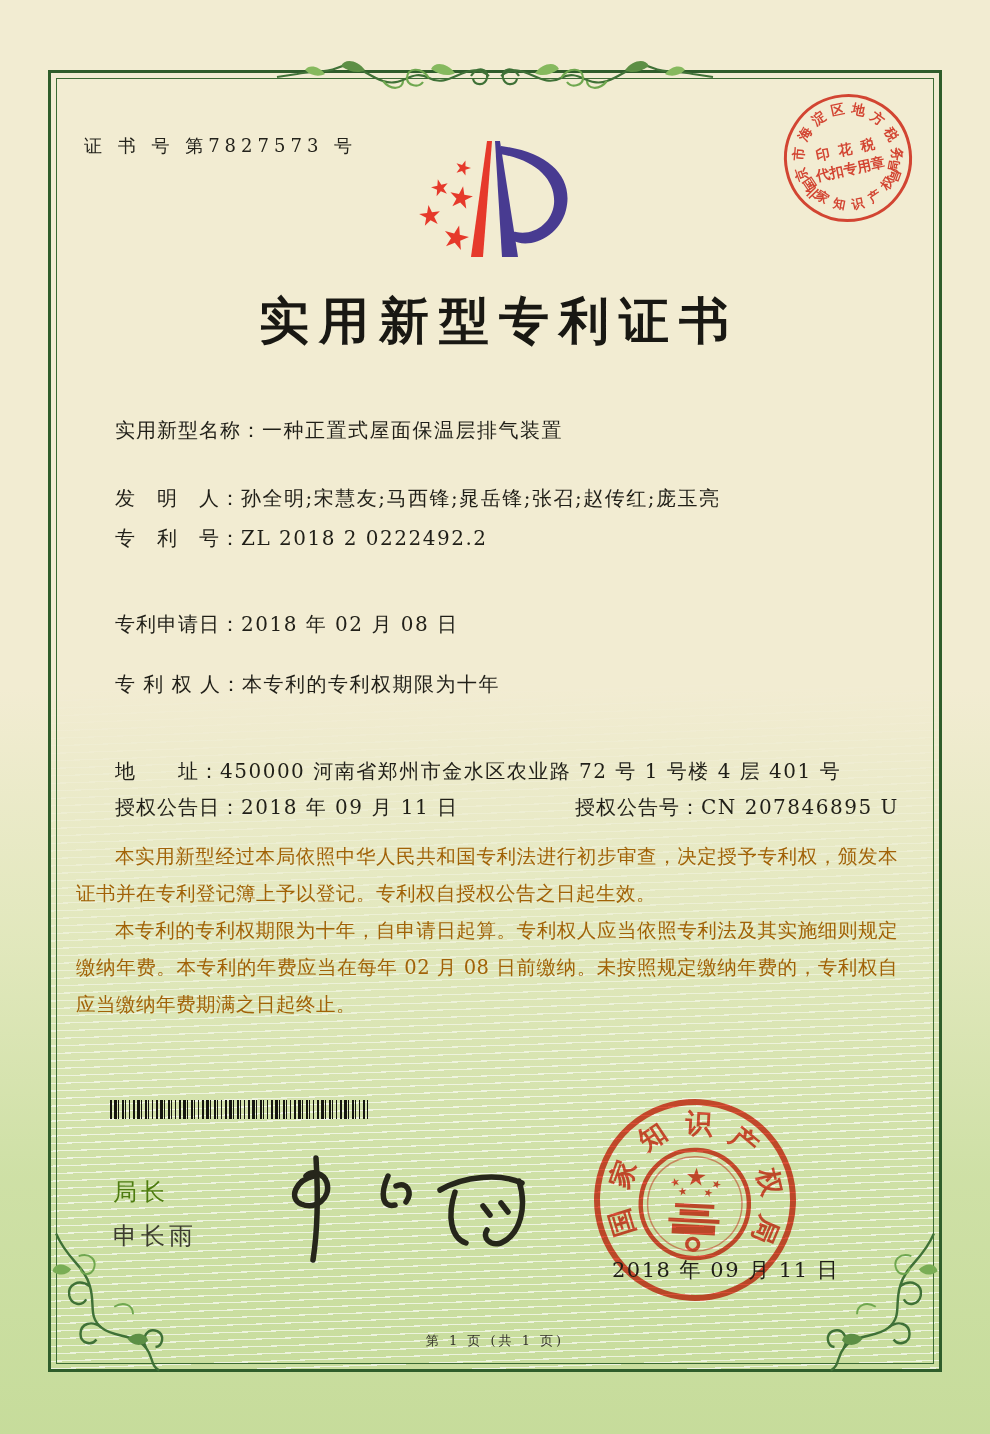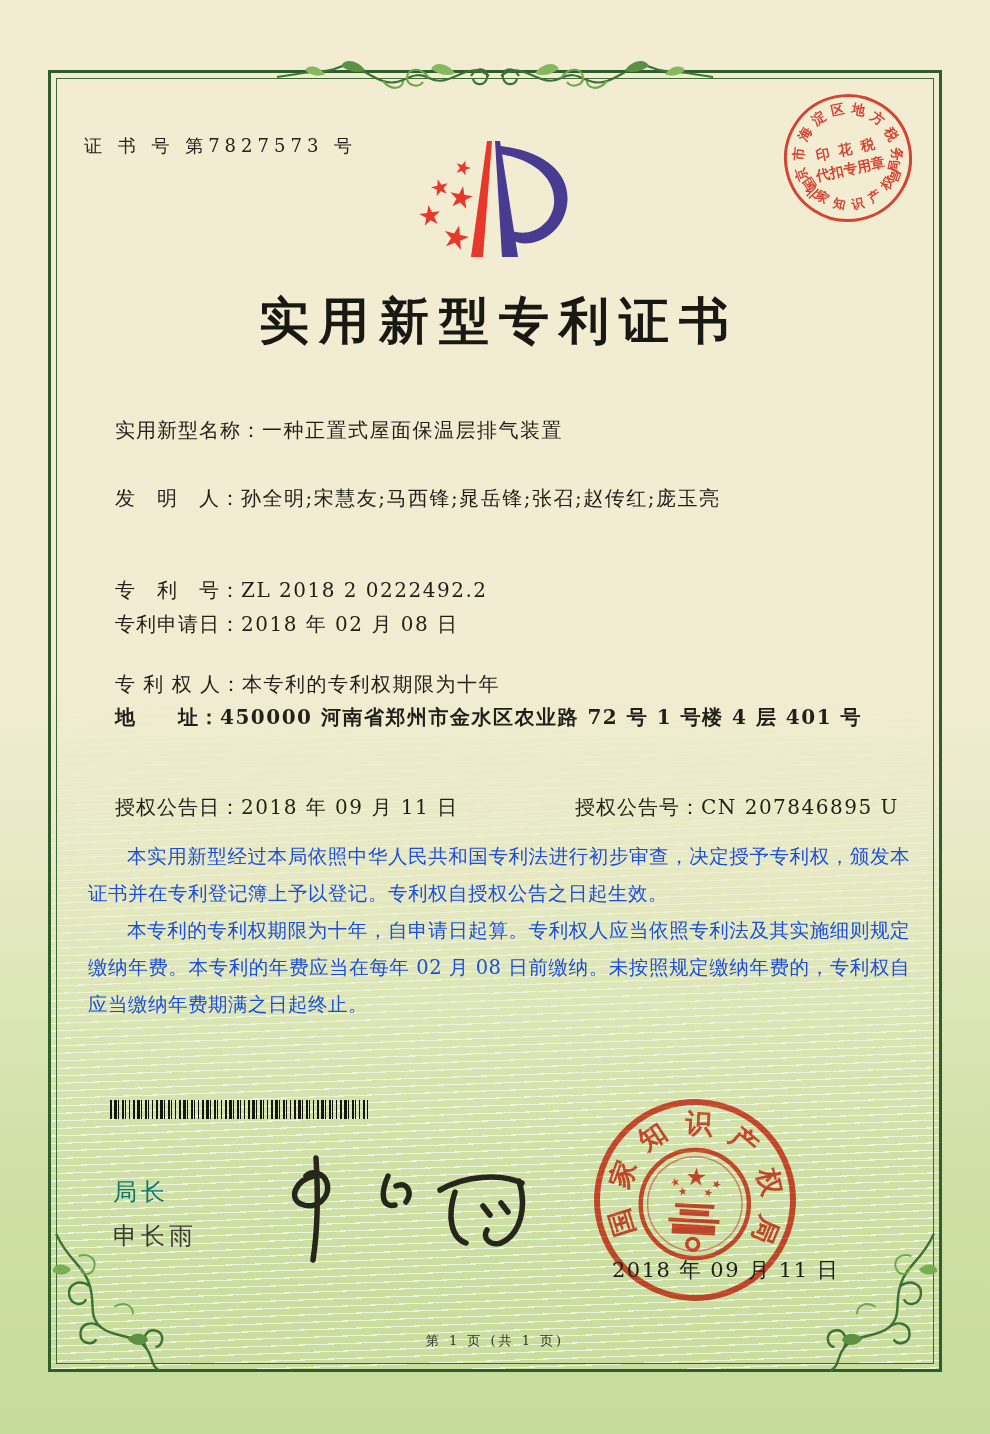--- a/index.html
+++ b/index.html
@@ -44,42 +44,42 @@
     position:absolute;left:0;top:284px;width:100%;margin:4px;z-index:3;
     text-align:center;font-size:50px;font-weight:700;letter-spacing:10px;color:#191813;
   }
   .fields{position:absolute;left:0;top:0;width:100%;z-index:3;}
   .frow{position:absolute;left:100px;font-size:20px;color:#201f18;white-space:nowrap;margin-left:15px;}
   .flabel{letter-spacing:1px;}
   .fvalue{letter-spacing:1.5px;}
   .inv-lines{display:inline-block;vertical-align:top;line-height:36px;}
   .row-name{top:417px;}
   .row-inventors{top:480px;line-height:36px;}
-  .row-patent-no{top:577px;}
+  .row-patent-no{top:525px;}
   .row-filing{top:611px;}
   .row-patentee{top:671px;}
-  .row-address{top:704px;font-weight:bold;}
+  .row-address{top:758px;}
   .row-grant-date{top:794px;}
   .row-grant-no{top:794px;left:560px;}
   .bodytext{
-    position:absolute;left:88px;top:838px;width:822px;z-index:3;
-    font-size:19.5px;line-height:37px;color:#1d4ed8;text-align:justify;
+    position:absolute;left:76px;top:838px;width:822px;z-index:3;
+    font-size:19.5px;line-height:37px;color:#a16207;text-align:justify;
   }
   .bodytext p{margin:0;text-indent:2em;letter-spacing:.5px;}
   .barcode{
     position:absolute;left:110px;top:1100px;width:258px;height:19px;z-index:3;
     background:repeating-linear-gradient(90deg,
       #15150f 0 2px,transparent 2px 4px,
       #15150f 4px 7px,transparent 7px 8px,
       #15150f 8px 9px,transparent 9px 12px,
       #15150f 12px 14px,transparent 14px 15px,
       #15150f 15px 16px,transparent 16px 19px,
       #15150f 19px 20px,transparent 20px 23px);
   }
-  .signer-title{position:absolute;left:113px;top:1176px;font-size:24px;color:#0f766e;letter-spacing:4px;z-index:3;}
+  .signer-title{position:absolute;left:113px;top:1176px;font-size:24px;color:#4d7c0f;letter-spacing:4px;z-index:3;}
   .signer-name{position:absolute;left:113px;top:1220px;font-size:24px;color:#3c3c30;letter-spacing:4px;z-index:3;}
   .signature{position:absolute;left:268px;top:1146px;width:272px;height:122px;z-index:4;}
   .seal{
     position:absolute;left:594px;top:1099px;width:202px;height:202px;z-index:4;
     box-sizing:border-box;border:6px solid #e8432f;border-radius:50%;
     mix-blend-mode:multiply;opacity:.93;transform:rotate(3deg);
   }
   .seal .arc-char{font-weight:700;color:#e8432f;}
   .emblem{position:absolute;left:50%;top:52%;width:118px;height:118px;transform:translate(-50%,-50%);}
   .seal-date{position:absolute;left:612px;top:1256px;z-index:5;font-size:21px;letter-spacing:1.5px;color:#1e1d17;}

